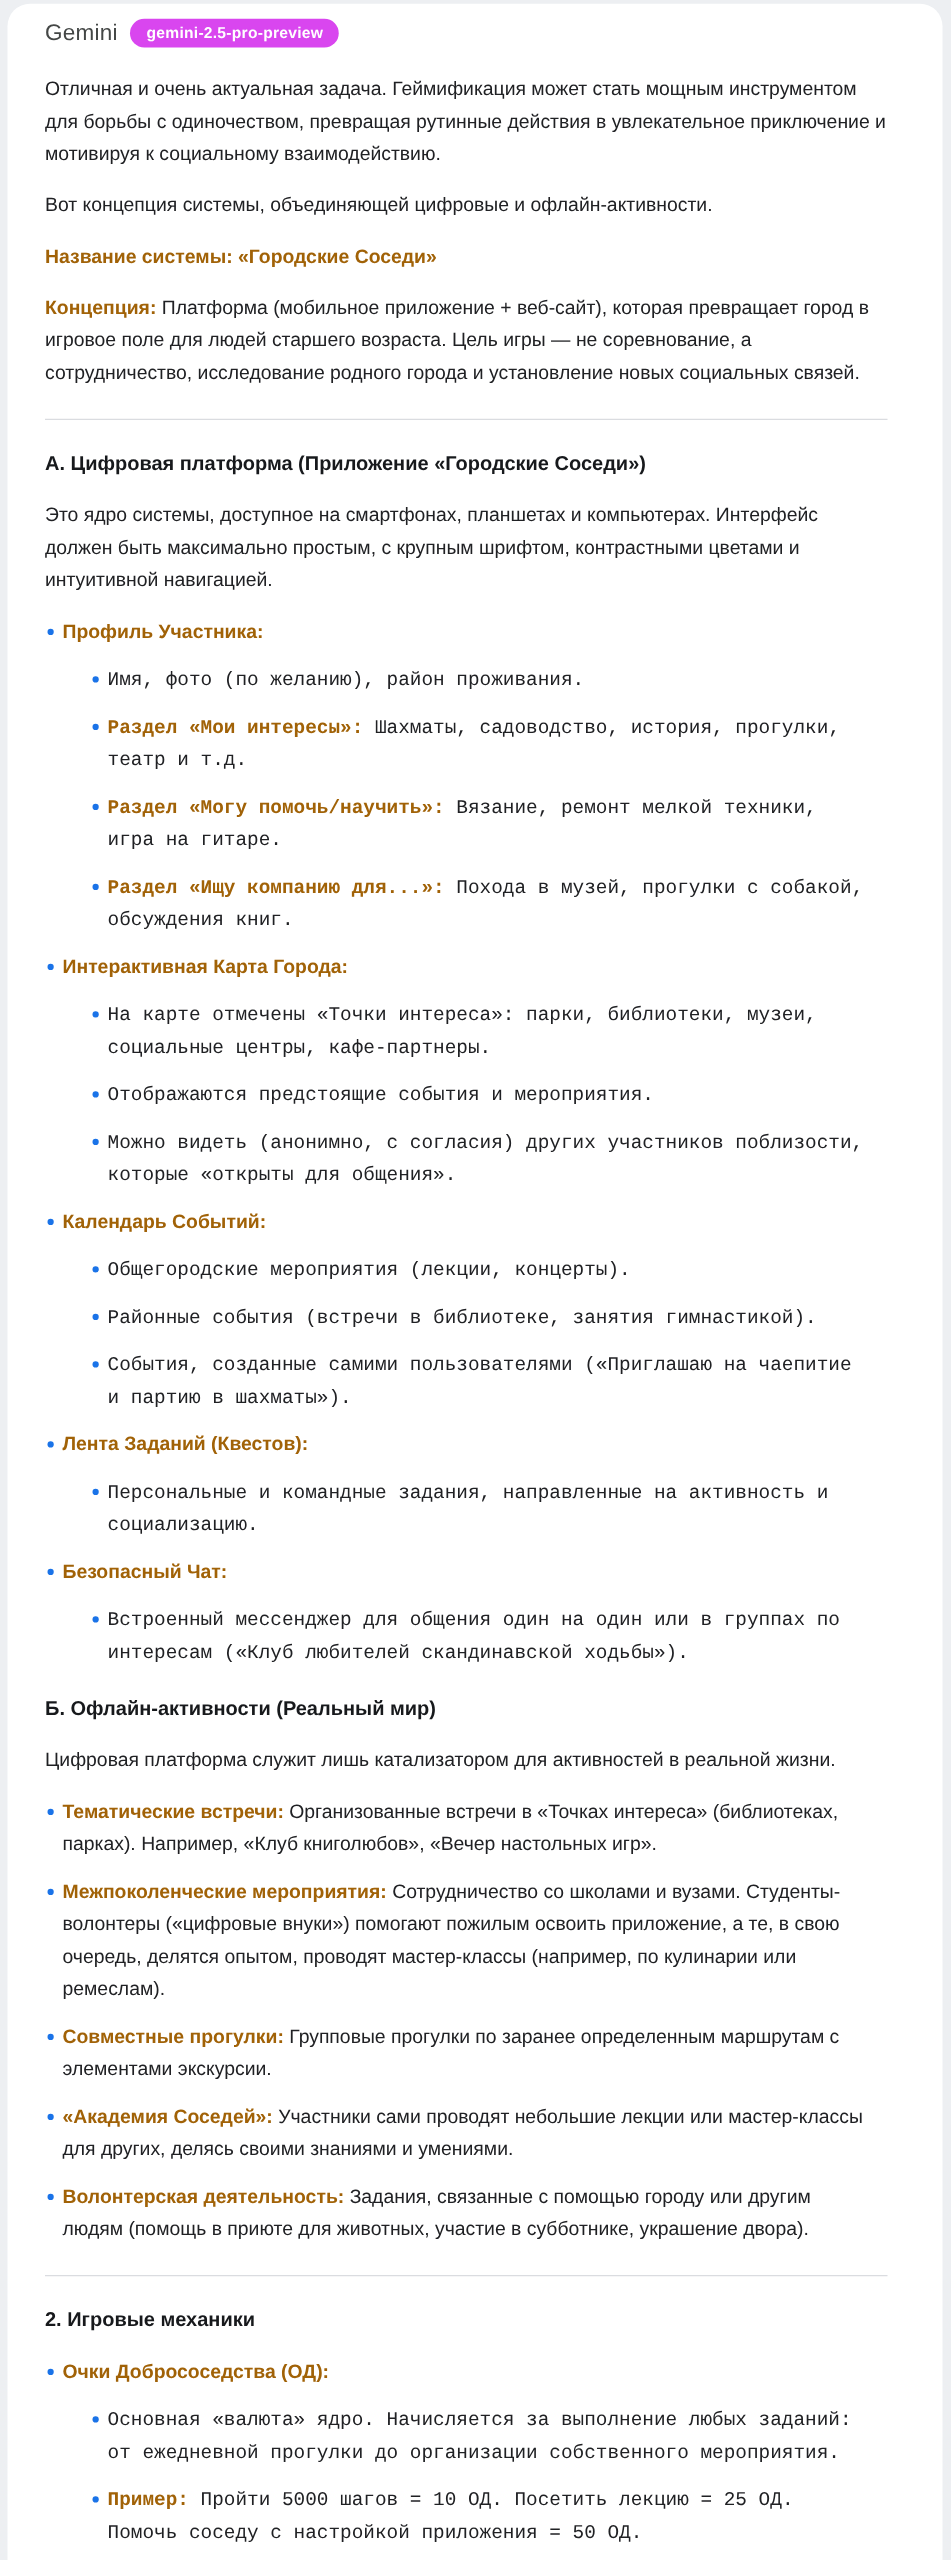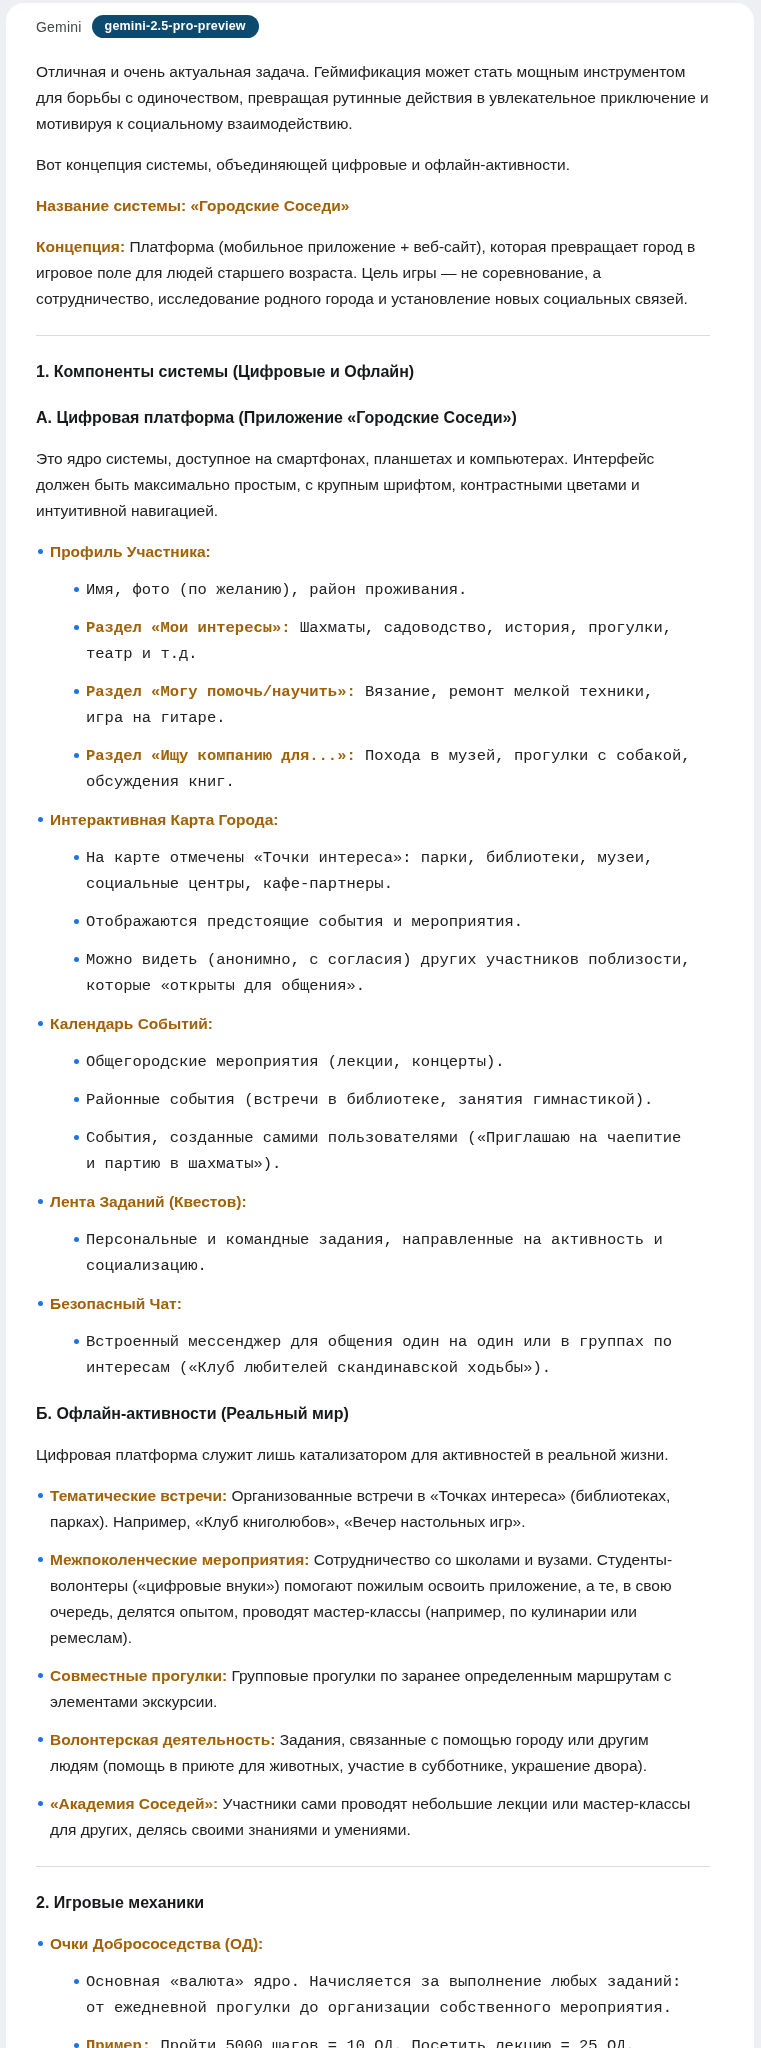--- a/index.html
+++ b/index.html
@@ -15,21 +15,21 @@
     background:#ffffff;
     border-radius:18px;
     padding:10px 44px 26px 30px;
     box-sizing:border-box;
   }
   .resp-header{
     display:flex;align-items:center;gap:10px;
     padding:2px 0 6px 0;
   }
   .app-name{
-    font-size:14px;color:#444746;letter-spacing:.2px;
+    font-size:18px;color:#444746;letter-spacing:.2px;
   }
   .model-badge{
     display:inline-block;
     background:#9aa2ac;color:#ffffff;
     font-size:12.5px;font-weight:700;letter-spacing:.2px;
     padding:4px 13px;border-radius:13px;line-height:1.2;
   }
   .content{
     color:#202124;font-size:15.5px;line-height:26px;
   }
@@ -58,29 +58,28 @@
     width:5px;height:5px;border-radius:50%;
     background:var(--bullet,#1a73e8);
   }
 </style>
 </head>
 <body style="background: rgb(237, 239, 242);">
 
 <div class="card" style="background: rgb(255, 255, 255);">
   <div class="resp-header">
     <span class="app-name">Gemini</span>
-    <span class="model-badge" style="background: #0c4a6e;">gemini-2.5-pro-preview</span>
+    <span class="model-badge" style="background: #d946ef;">gemini-2.5-pro-preview</span>
   </div>
   <div class="content">
       <p><span>Отличная и очень актуальная задача. Геймификация может стать мощным инструментом для борьбы с одиночеством, превращая рутинные действия в увлекательное приключение и мотивируя к социальному взаимодействию.</span></p>
       <p><span>Вот концепция системы, объединяющей цифровые и офлайн-активности.</span></p>
       <p><span class="b">Название системы: «Городские Соседи»</span></p>
       <p><span class="b">Концепция:</span><span> Платформа (мобильное приложение + веб-сайт), которая превращает город в игровое поле для людей старшего возраста. Цель игры — не соревнование, а сотрудничество, исследование родного города и установление новых социальных связей.</span></p>
       <hr>
-      <div class="hblock">1. Компоненты системы (Цифровые и Офлайн)</div>
       <div class="hblock">А. Цифровая платформа (Приложение «Городские Соседи»)</div>
       <p><span>Это ядро системы, доступное на смартфонах, планшетах и компьютерах. Интерфейс должен быть максимально простым, с крупным шрифтом, контрастными цветами и интуитивной навигацией.</span></p>
       <ul>
         <li>
           <div class="li-text"><span class="b">Профиль Участника:</span></div>
           <ul>
             <li>
               <div class="li-text"><span>Имя, фото (по желанию), район проживания.</span></div>
             </li>
             <li>
@@ -145,24 +144,24 @@
         <li>
           <div class="li-text"><span class="b">Тематические встречи:</span><span> Организованные встречи в «Точках интереса» (библиотеках, парках). Например, «Клуб книголюбов», «Вечер настольных игр».</span></div>
         </li>
         <li>
           <div class="li-text"><span class="b">Межпоколенческие мероприятия:</span><span> Сотрудничество со школами и вузами. Студенты-волонтеры («цифровые внуки») помогают пожилым освоить приложение, а те, в свою очередь, делятся опытом, проводят мастер-классы (например, по кулинарии или ремеслам).</span></div>
         </li>
         <li>
           <div class="li-text"><span class="b">Совместные прогулки:</span><span> Групповые прогулки по заранее определенным маршрутам с элементами экскурсии.</span></div>
         </li>
         <li>
-          <div class="li-text"><span class="b">Волонтерская деятельность:</span><span> Задания, связанные с помощью городу или другим людям (помощь в приюте для животных, участие в субботнике, украшение двора).</span></div>
+          <div class="li-text"><span class="b">«Академия Соседей»:</span><span> Участники сами проводят небольшие лекции или мастер-классы для других, делясь своими знаниями и умениями.</span></div>
         </li>
         <li>
-          <div class="li-text"><span class="b">«Академия Соседей»:</span><span> Участники сами проводят небольшие лекции или мастер-классы для других, делясь своими знаниями и умениями.</span></div>
+          <div class="li-text"><span class="b">Волонтерская деятельность:</span><span> Задания, связанные с помощью городу или другим людям (помощь в приюте для животных, участие в субботнике, украшение двора).</span></div>
         </li>
       </ul>
       <hr>
       <div class="hblock">2. Игровые механики</div>
       <ul>
         <li>
           <div class="li-text"><span class="b">Очки Добрососедства (ОД):</span></div>
           <ul>
             <li>
               <div class="li-text"><span>Основная «валюта» ядро. Начисляется за выполнение любых заданий: от ежедневной прогулки до организации собственного мероприятия.</span></div>

